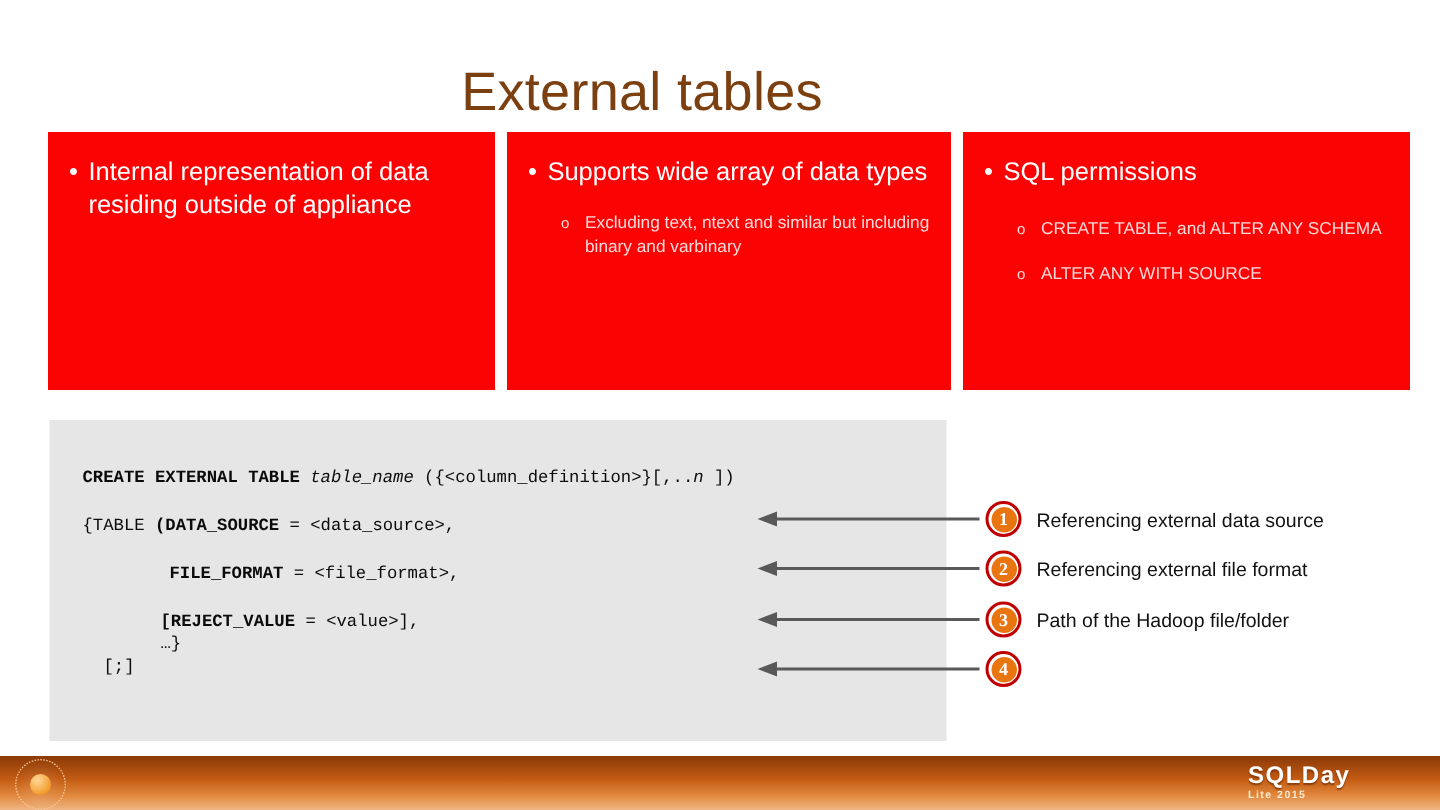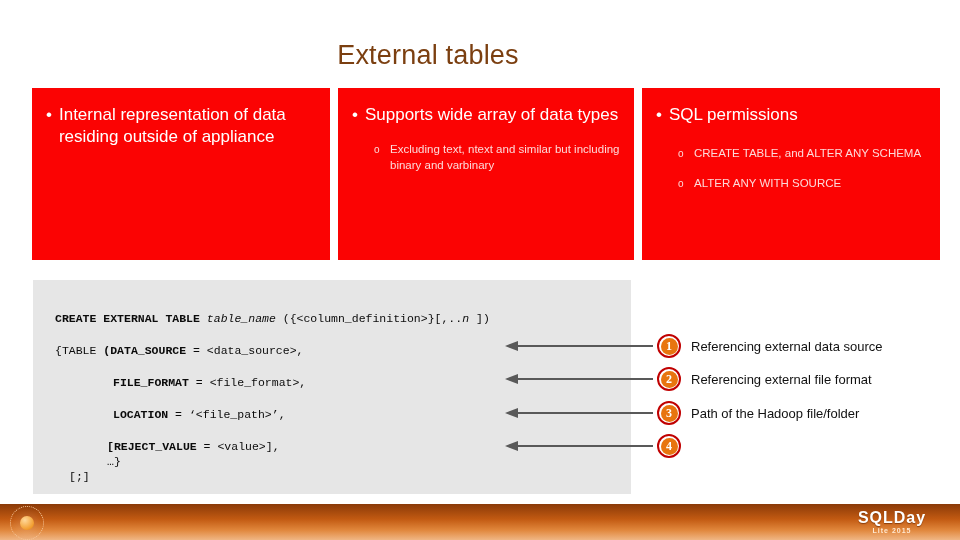--- a/index.html
+++ b/index.html
@@ -15,21 +15,21 @@
     position: relative;
   }
 
   
   .slide-title {
     position: absolute;
     left: 0;
     top: 40px;
     width: 856px;
     text-align: center;
-    font-size: 27px;
+    font-size: 36px;
     font-weight: 400;
     color: #7b3f10;
     letter-spacing: 0.2px;
     white-space: nowrap;
   }
 
   
   .boxes {
     position: absolute;
     left: 32px;
@@ -215,21 +215,20 @@
     border-radius: 50%;
     background: radial-gradient(circle at 35% 30%, #ffd89a, #f29d2e 70%, #d4790f 100%);
   }
   .footer-logo {
     position: absolute;
     right: 8px;
     top: 506px;
     width: 120px;
     height: 32px;
     display: flex;
-    align-items: center;
     justify-content: center;
     flex-direction: column;
   }
   .footer-logo .lg-main {
     font-size: 16px;
     font-weight: 700;
     color: #ffffff;
     letter-spacing: 1px;
     line-height: 16px;
     text-shadow: 0 1px 1px rgba(120,50,5,0.8);
@@ -290,21 +289,20 @@
 
 </div>
 
 <div class="code-block">
   <div class="code-line"><b>CREATE EXTERNAL TABLE </b><i>table_name</i><span> ({&lt;column_definition&gt;}[,..</span><i>n</i><span> ])</span></div>
 
   <div class="code-line"><span>{TABLE </span><b>(DATA_SOURCE</b><span> = &lt;data_source&gt;,</span></div>
 
   <div class="code-line ind2"><b>FILE_FORMAT</b><span> = &lt;file_format&gt;,</span></div>
 
-  <div class="code-line ind2"><b>LOCATION</b><span> = ‘&lt;file_path&gt;’,</span></div>
 
   <div class="code-line tight ind3"><b>[REJECT_VALUE</b><span> = &lt;value&gt;],</span></div>
 
   <div class="code-line tight ind3">…}</div>
 
   <div class="code-line ind1">[;]</div>
 </div>
 
 <div class="callouts">
 

